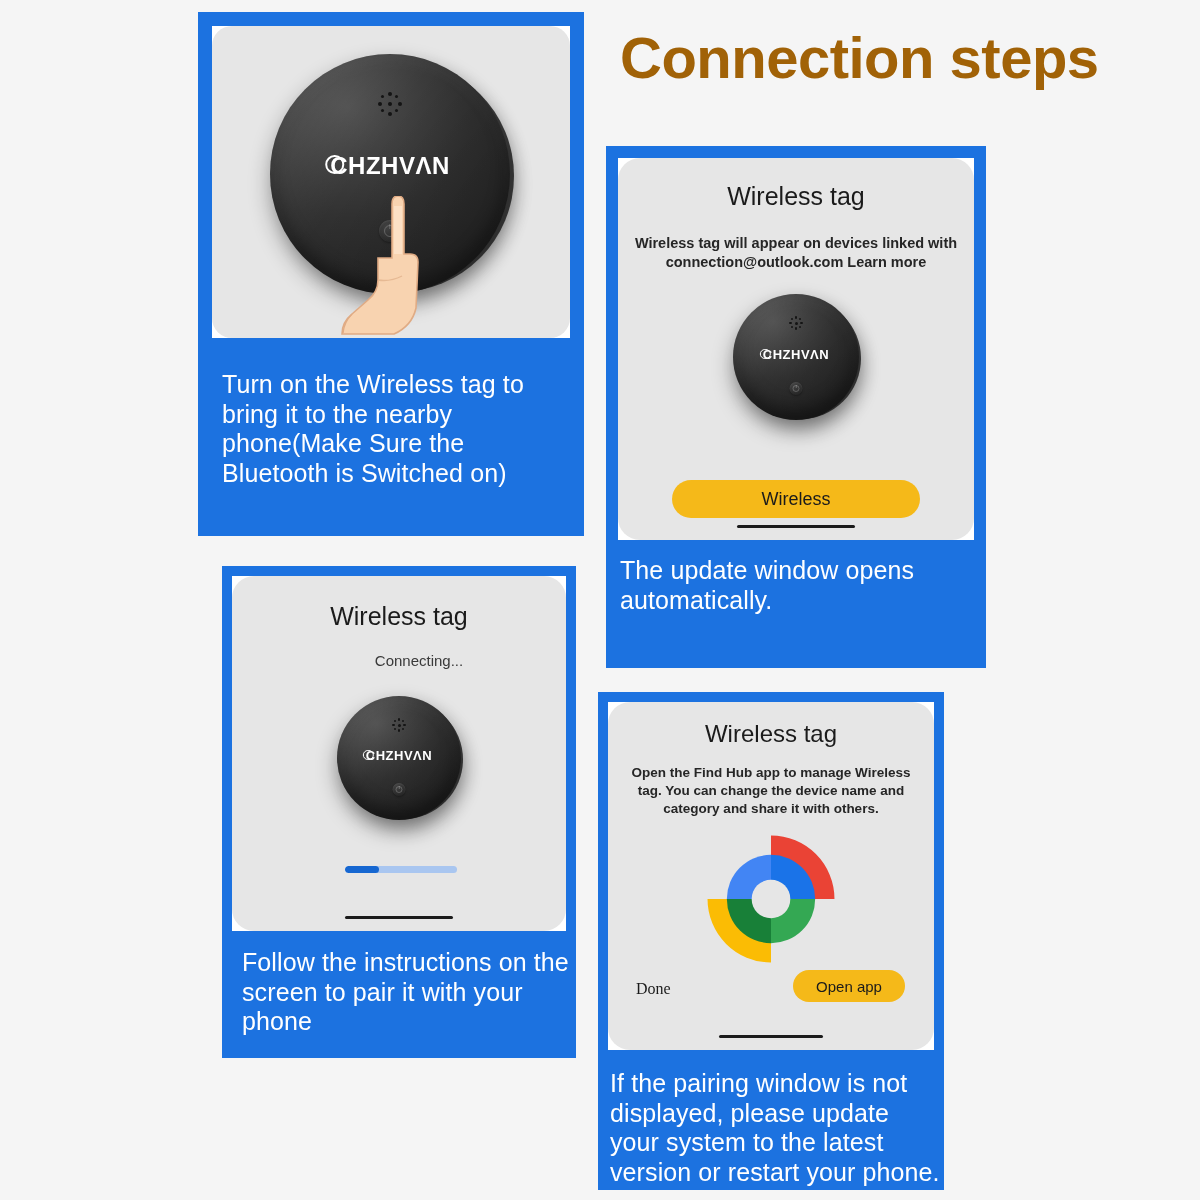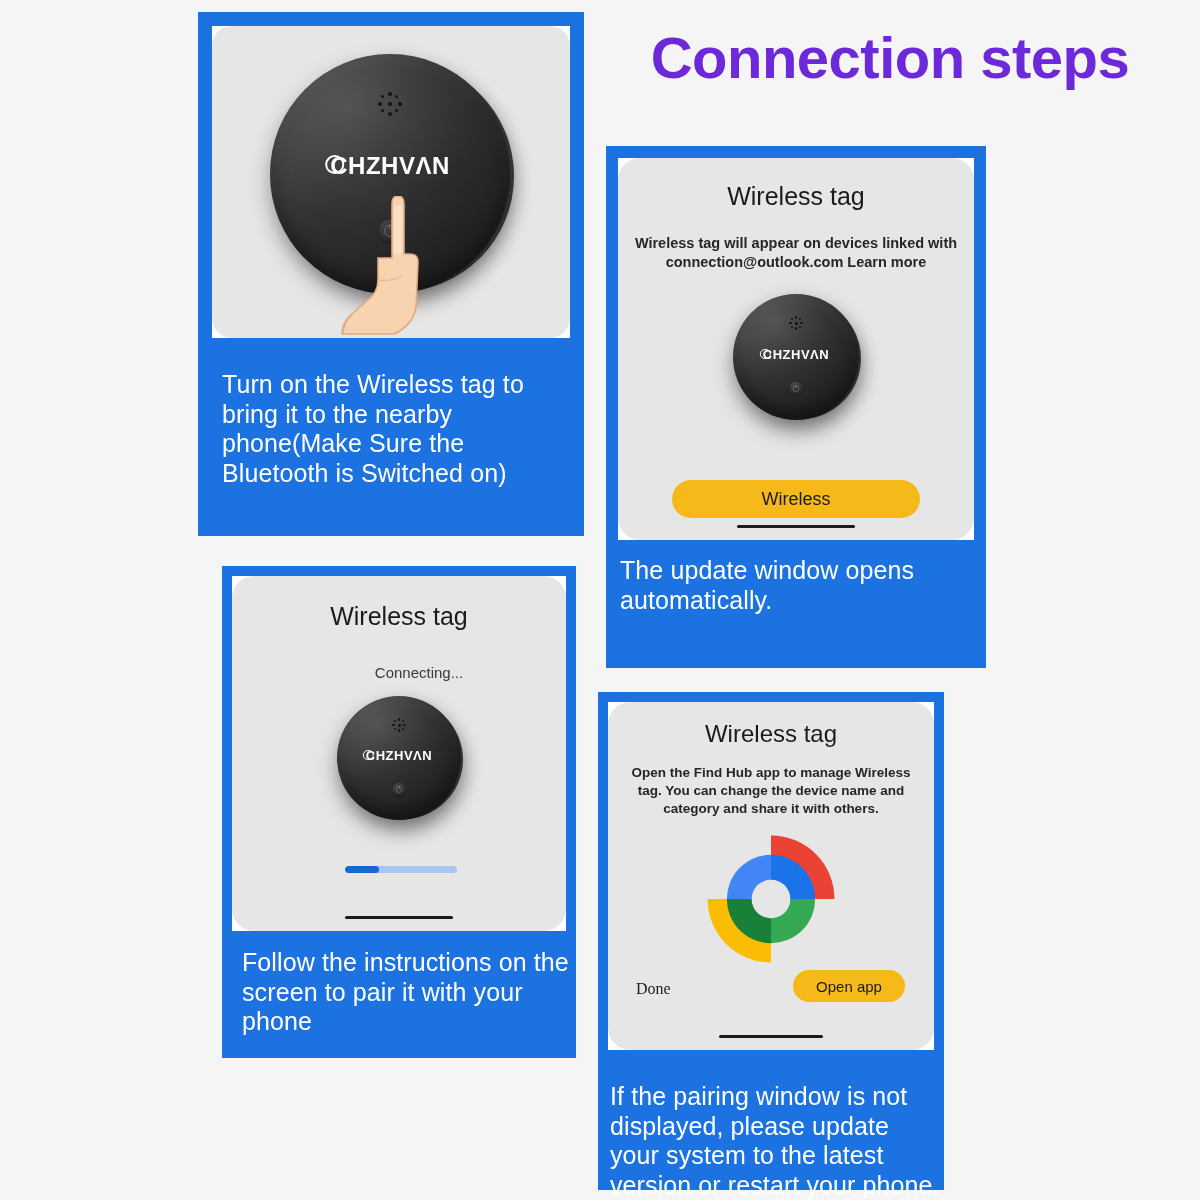--- a/index.html
+++ b/index.html
@@ -17,24 +17,23 @@
   }
 
   
   .page-title {
     position: absolute;
     left: 620px;
     top: 28px;
     width: 540px;
     font-size: 58px;
     font-weight: bold;
-    color: #6d28d9;
+    color: #a16207;
     letter-spacing: -0.5px;
     line-height: 1.05;
-    text-align: center;
   }
 
   
   .step {
     position: absolute;
     background: #1c72e0;
     box-sizing: border-box;
   }
   .step-screen {
     position: absolute;
@@ -317,21 +316,21 @@
   <div class="caption" style="left:14px; top:410px; width:350px;">The update window opens automatically.</div>
 </div>
 
 <div class="step" style="left:222px; top:566px; width:354px; height:492px;">
 
   <div class="step-screen" style="left:10px; top:10px; width:334px; height:355px;">
     <div class="phone-surface">
 
       <div class="dlg-title" style="top:26px; font-size:25px;">Wireless tag</div>
 
-      <div class="dlg-sub" style="top:88px; font-size:15px;padding-left:40px;">Connecting...</div>
+      <div class="dlg-sub" style="top:76px; font-size:15px;padding-left:40px;">Connecting...</div>
 
       <div class="puck-wrap" style="left:105px; top:120px; width:124px; height:124px;">
         <div class="puck-edge" style="left:7px; top:4px; width:119px; height:119px;"></div>
         <div class="puck"></div>
         <div class="puck-rim"></div>
 
         <div class="grille" style="top:22px; width:14px; height:14px;">
           <i style="left:5.5px; top:5.5px; width:3px; height:3px;"></i>
           <i style="left:5.5px; top:0px;  width:2.6px; height:2.6px;"></i>
           <i style="left:5.5px; top:11px; width:2.6px; height:2.6px;"></i>
@@ -391,14 +390,14 @@
       </svg>
 
       <div class="plain-btn" style="left:28px; top:278px; font-size:16px;font-family:Liberation Serif, serif;">Done</div>
 
       <div class="pill" style="left:185px; top:268px; width:112px; height:32px; font-size:15px;">Open app</div>
 
       <div class="home-bar" style="bottom:12px; width:104px;"></div>
     </div>
   </div>
 
-  <div class="caption" style="left:12px; top:390px; width:330px;">If the pairing window is not displayed, please update your system to the latest version or restart your phone.</div>
+  <div class="caption" style="left:12px; top:377px; width:330px;">If the pairing window is not displayed, please update your system to the latest version or restart your phone.</div>
 </div>
 
 </body></html>

